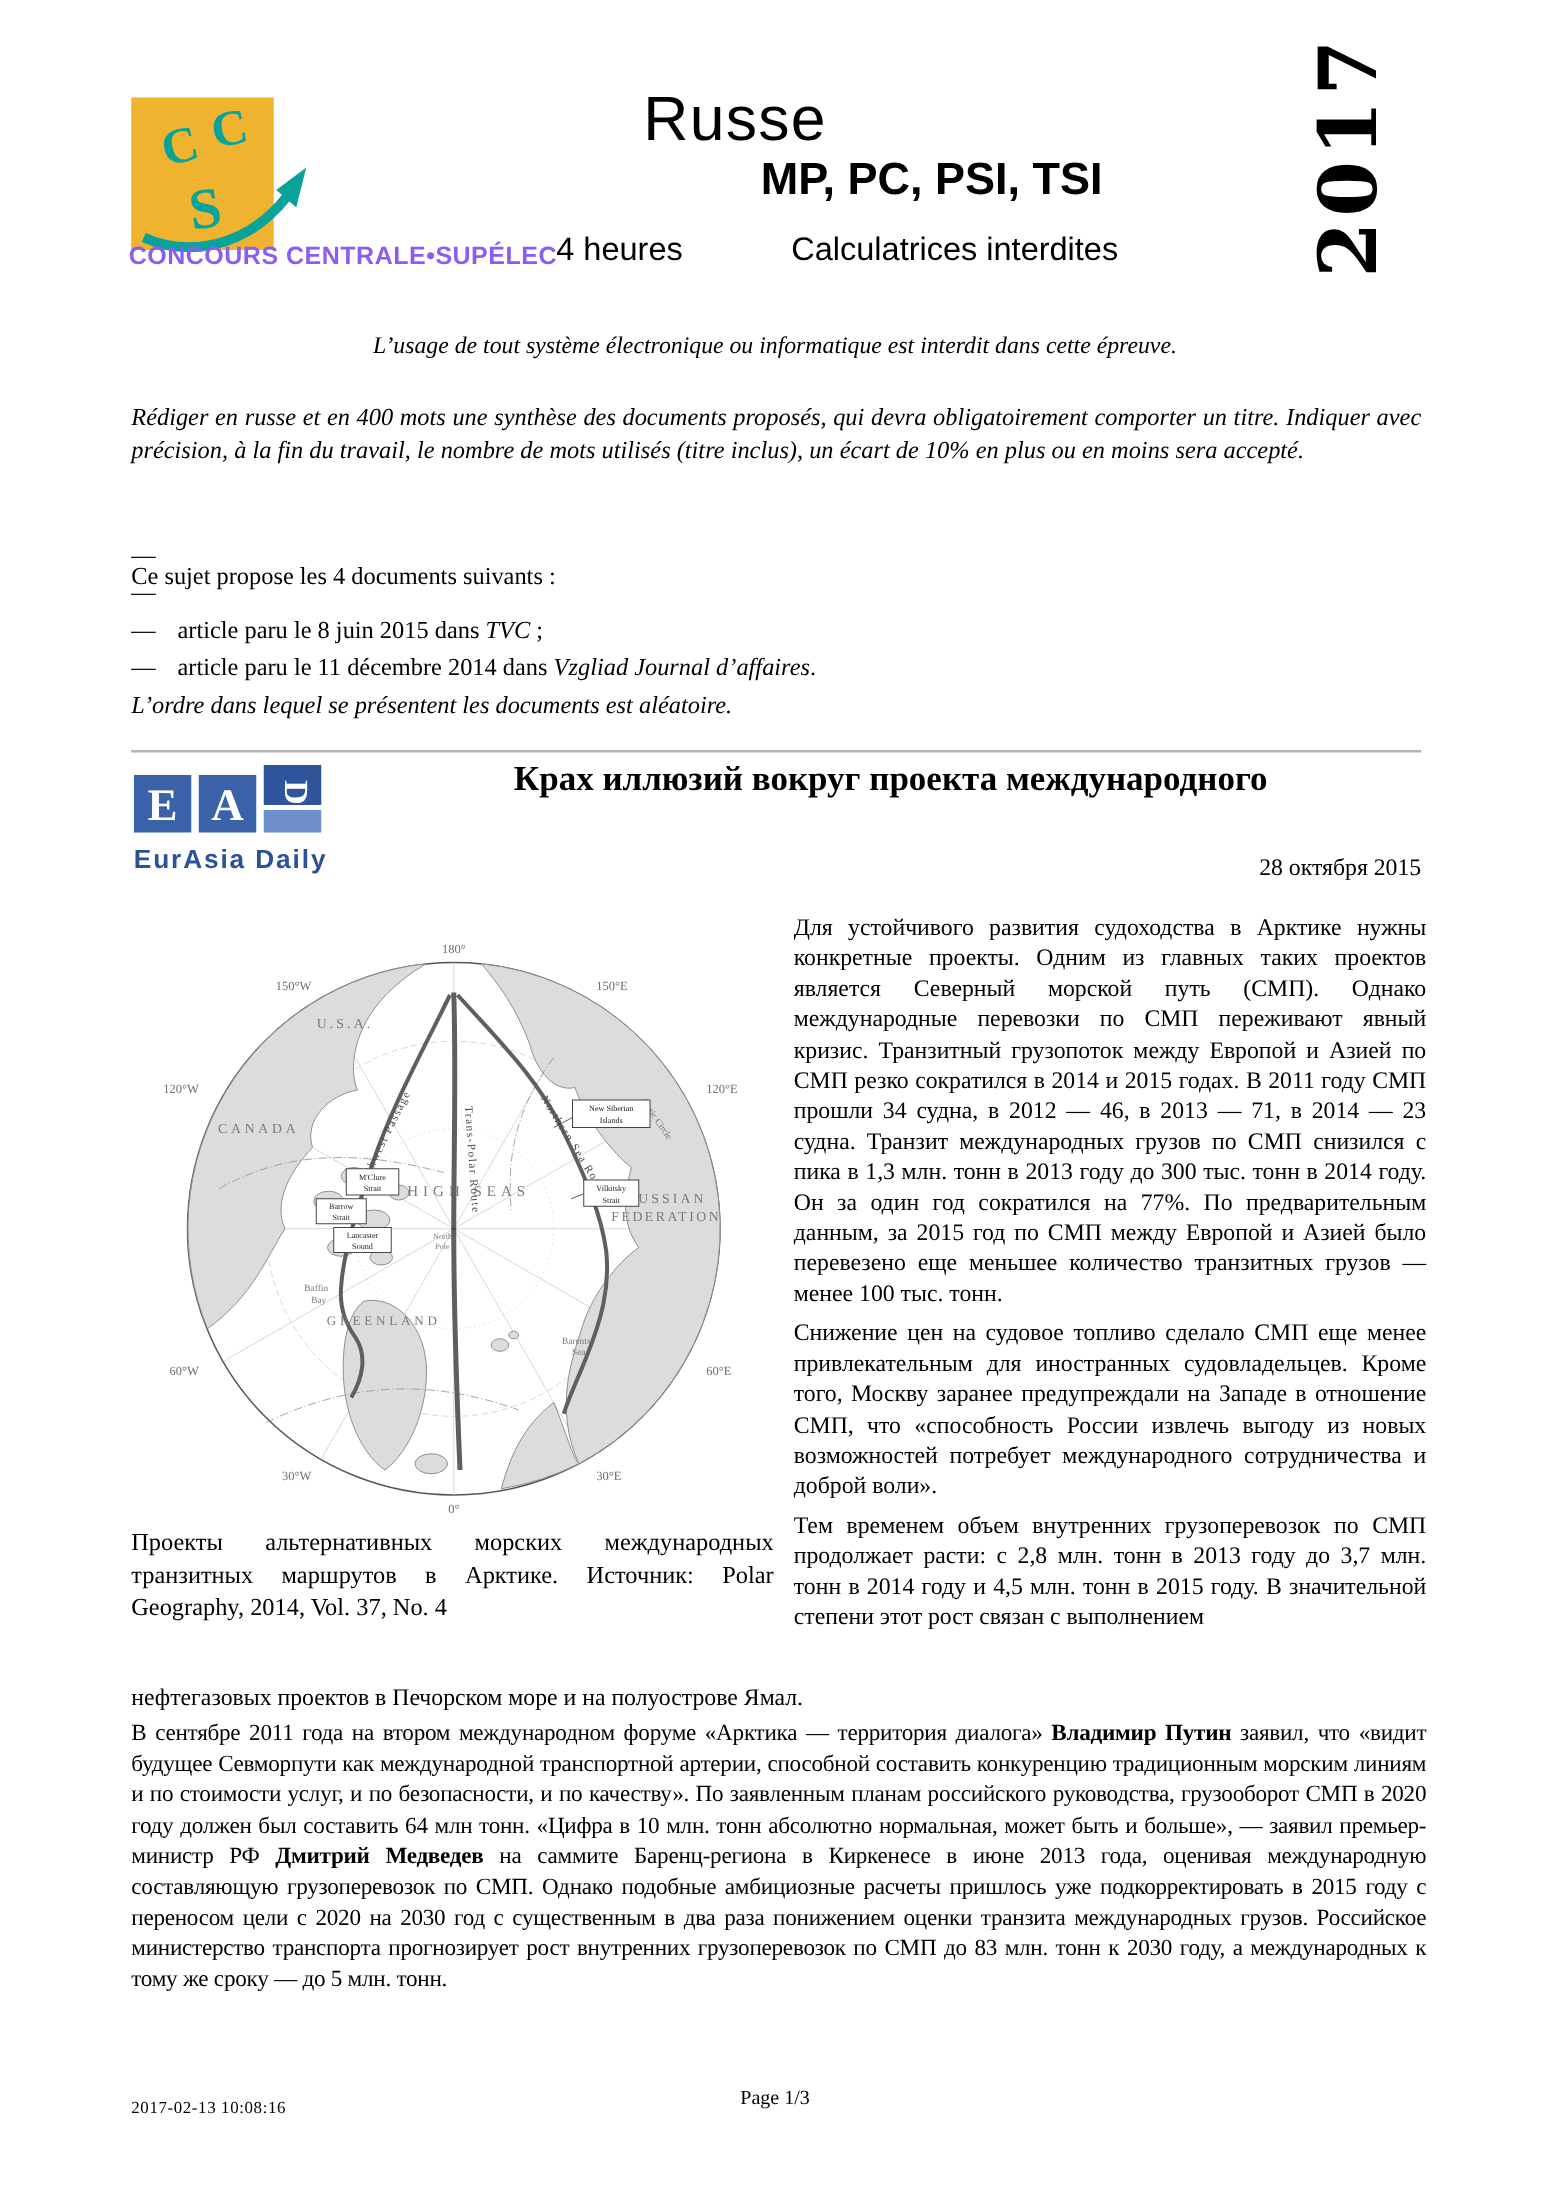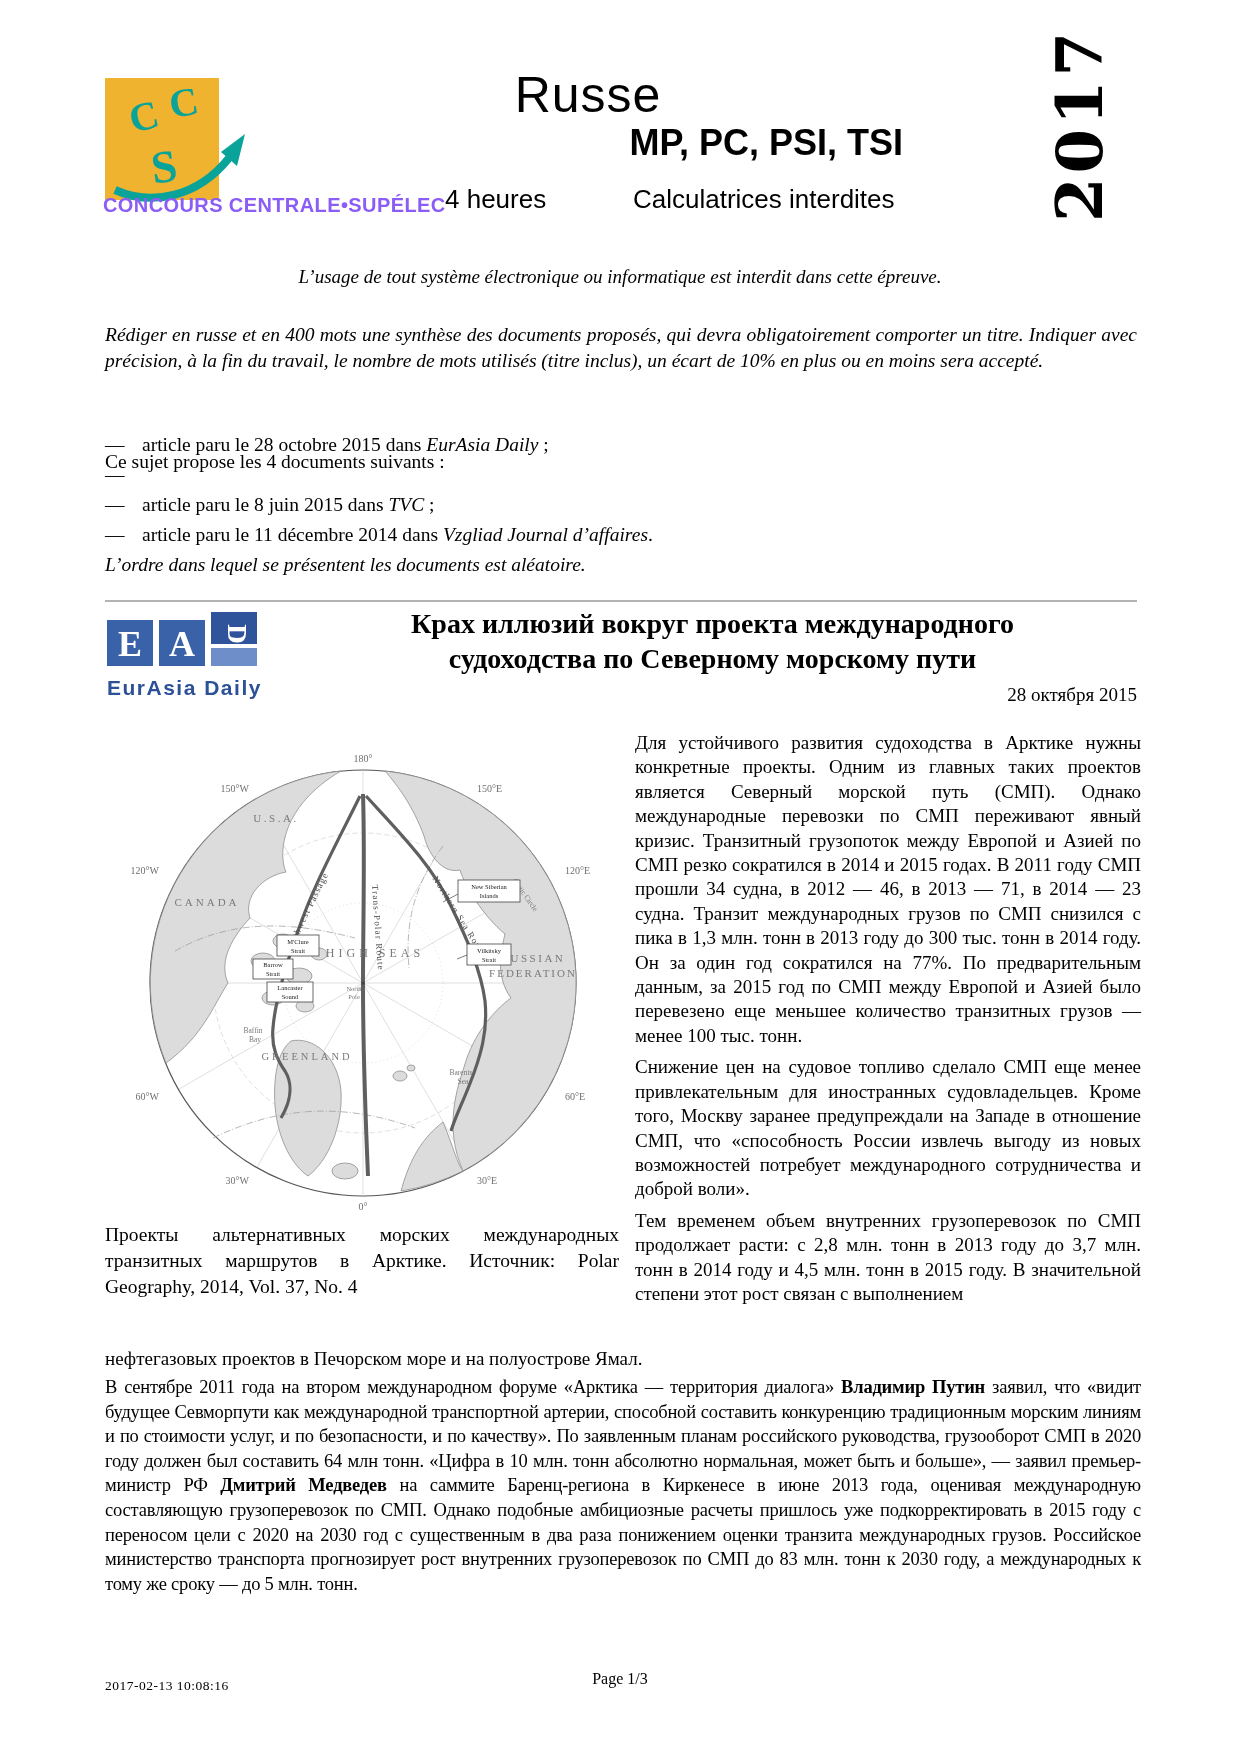--- a/index.html
+++ b/index.html
@@ -56,35 +56,34 @@
       <text x="26" y="70" font-size="40" transform="rotate(-14 40 55)">C</text>
       <text x="66" y="56" font-size="40" transform="rotate(-10 80 42)">C</text>
       <text x="48" y="122" font-size="46" transform="rotate(-8 62 105)">S</text>
     </g>
     <path d="M12,130 C48,146 94,138 126,98" stroke="#0aa39a" stroke-width="8" fill="none"></path>
     <polygon points="118,92 142,74 134,106" fill="#0aa39a"></polygon>
   </svg>
   <div class="abs logo-caption" style="left:103px;top:194px;width:345px;">CONCOURS CENTRALE•SUPÉLEC</div>
 
   <div class="abs sans exam-title" style="left:308px;top:38px;width:560px;">Russe</div>
-  <div class="abs sans exam-tracks" style="left:378px;top:122px;width:525px;">MP, PC, PSI, TSI</div>
+  <div class="abs sans exam-tracks" style="left:357px;top:122px;width:525px;">MP, PC, PSI, TSI</div>
   <div class="abs sans exam-meta" style="left:445px;top:184px;">4 heures</div>
   <div class="abs sans exam-meta" style="left:633px;top:184px;">Calculatrices interdites</div>
   <div class="abs exam-year" style="left:985px;top:95px;width:190px;height:64px;line-height:64px;">2017</div>
 
   <div class="abs notice" style="left:0;top:266px;">L’usage de tout système électronique ou informatique est interdit dans cette épreuve.</div>
 
   <div class="abs instr it just" style="left:105px;top:322px;width:1032px;">Rédiger en russe et en 400 mots une synthèse des documents proposés, qui devra obligatoirement comporter un titre. Indiquer avec précision, à la fin du travail, le nombre de mots utilisés (titre inclus), un écart de 10% en plus ou en moins sera accepté.</div>
 
   <div class="abs instr" style="left:105px;top:402px;margin-top:47px;">Ce sujet propose les 4 documents suivants :</div>
 
   <div class="abs" style="left:105px;top:432px;width:1032px;">
     <div class="doc-item" style="height:30px;">
       <span class="dash">—</span>
-      <span><span>article paru le 28 octobre 2015 dans </span><i>EurAsia Daily</i><span> ;</span></span>
     </div>
     <div class="doc-item" style="height:30px;">
       <span class="dash">—</span>
     </div>
     <div class="doc-item" style="height:30px;">
       <span class="dash">—</span>
       <span><span>article paru le 8 juin 2015 dans </span><i>TVC</i><span> ;</span></span>
     </div>
     <div class="doc-item" style="height:30px;">
       <span class="dash">—</span>
@@ -104,21 +103,20 @@
     <g fill="#ffffff" font-family="Liberation Sans, sans-serif" font-weight="bold" text-anchor="middle">
       <text x="23" y="44" font-size="36">E</text>
       <text x="75" y="44" font-size="36">A</text>
       <text x="133" y="22" font-size="27" transform="rotate(90 127 16)">D</text>
     </g>
   </svg>
   <div class="abs ead-caption" style="left:107px;top:676px;">EurAsia Daily</div>
 
   <div class="abs art-title" style="left:285px;top:606px;width:855px;">
     <div>Крах иллюзий вокруг проекта международного</div>
-    <div>судоходства по Северному морскому пути</div>
   </div>
   <div class="abs art-date" style="left:835px;top:684px;width:302px;">28 октября 2015</div>
 
   <svg class="abs" style="left:113px;top:746px;" width="500" height="470" viewBox="0 0 500 470">
     <circle cx="250" cy="237" r="213" fill="#ffffff" stroke="#555" stroke-width="1.2"></circle>
     <g class="map-grid">
       <line x1="250" y1="24" x2="250" y2="450"></line>
       <line x1="37" y1="237" x2="463" y2="237"></line>
       <line x1="356" y1="53" x2="144" y2="421"></line>
       <line x1="434" y1="131" x2="66" y2="343"></line>

